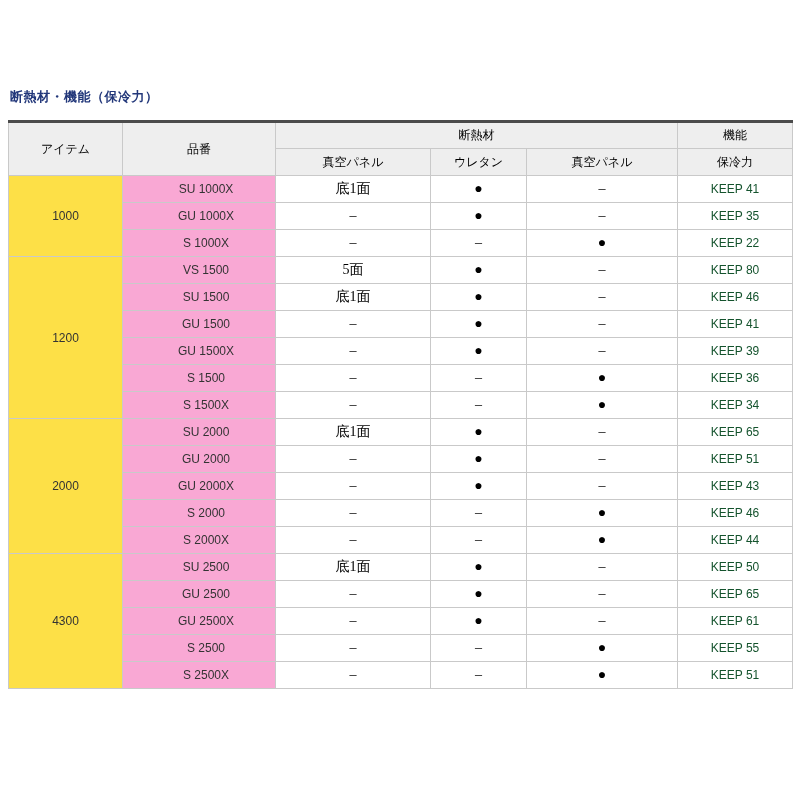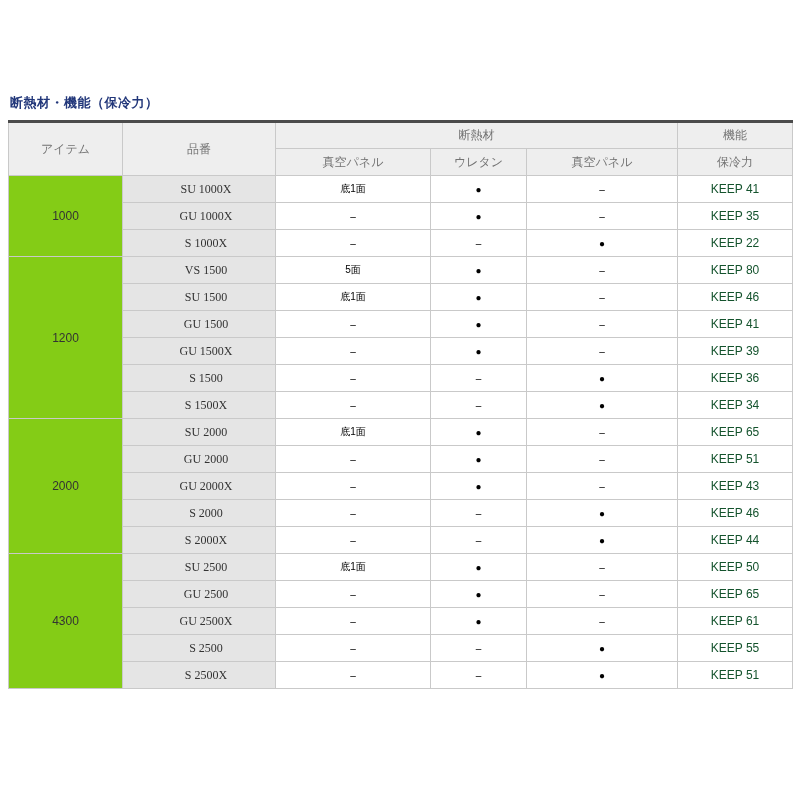--- a/index.html
+++ b/index.html
@@ -14,21 +14,20 @@
     overflow: hidden;
   }
   .section-title {
     position: absolute;
     left: 10px;
     top: 88px;
     font-size: 13px;
     font-weight: bold;
     color: #22377a;
     letter-spacing: 0.5px;
-    margin-top: 6px;
   }
   table.spec {
     position: absolute;
     left: 8px;
     top: 120px;
     width: 784px;
     border-collapse: collapse;
     table-layout: fixed;
     border-top: 3px solid #4b4b4b;
     border-left: 1px solid #c9c9c9;
@@ -39,29 +38,28 @@
   }
   table.spec th, table.spec td {
     border: 1px solid #c9c9c9;
     height: 27px;
     text-align: center;
     vertical-align: middle;
     font-weight: normal;
     overflow: hidden;
     white-space: nowrap;
   }
-  table.spec th { background: #eeeeee; color: #737373; }
-  td.item-cell { background: #84cc16; }
+  table.spec th { background: #eeeeee; color: #000000; }
+  td.item-cell { background: #fde047; }
   td.pn-cell {
-    background: #e5e5e5;
+    background: #f9a8d4;
     text-align: left;
     padding-left: 14px;
-    font-family: Liberation Serif, serif;
-  }
-  td.dot-cell { font-size: 10px; color: #000; }
+  }
+  td.dot-cell { font-size: 14px; color: #000; font-family: Liberation Serif, serif; }
   td.keep-cell { color: #14532d; }
 </style>
 </head>
 <body>
 
 <div class="page">
 
   <div class="section-title">断熱材・機能（保冷力）</div>
 
   <table class="spec">

